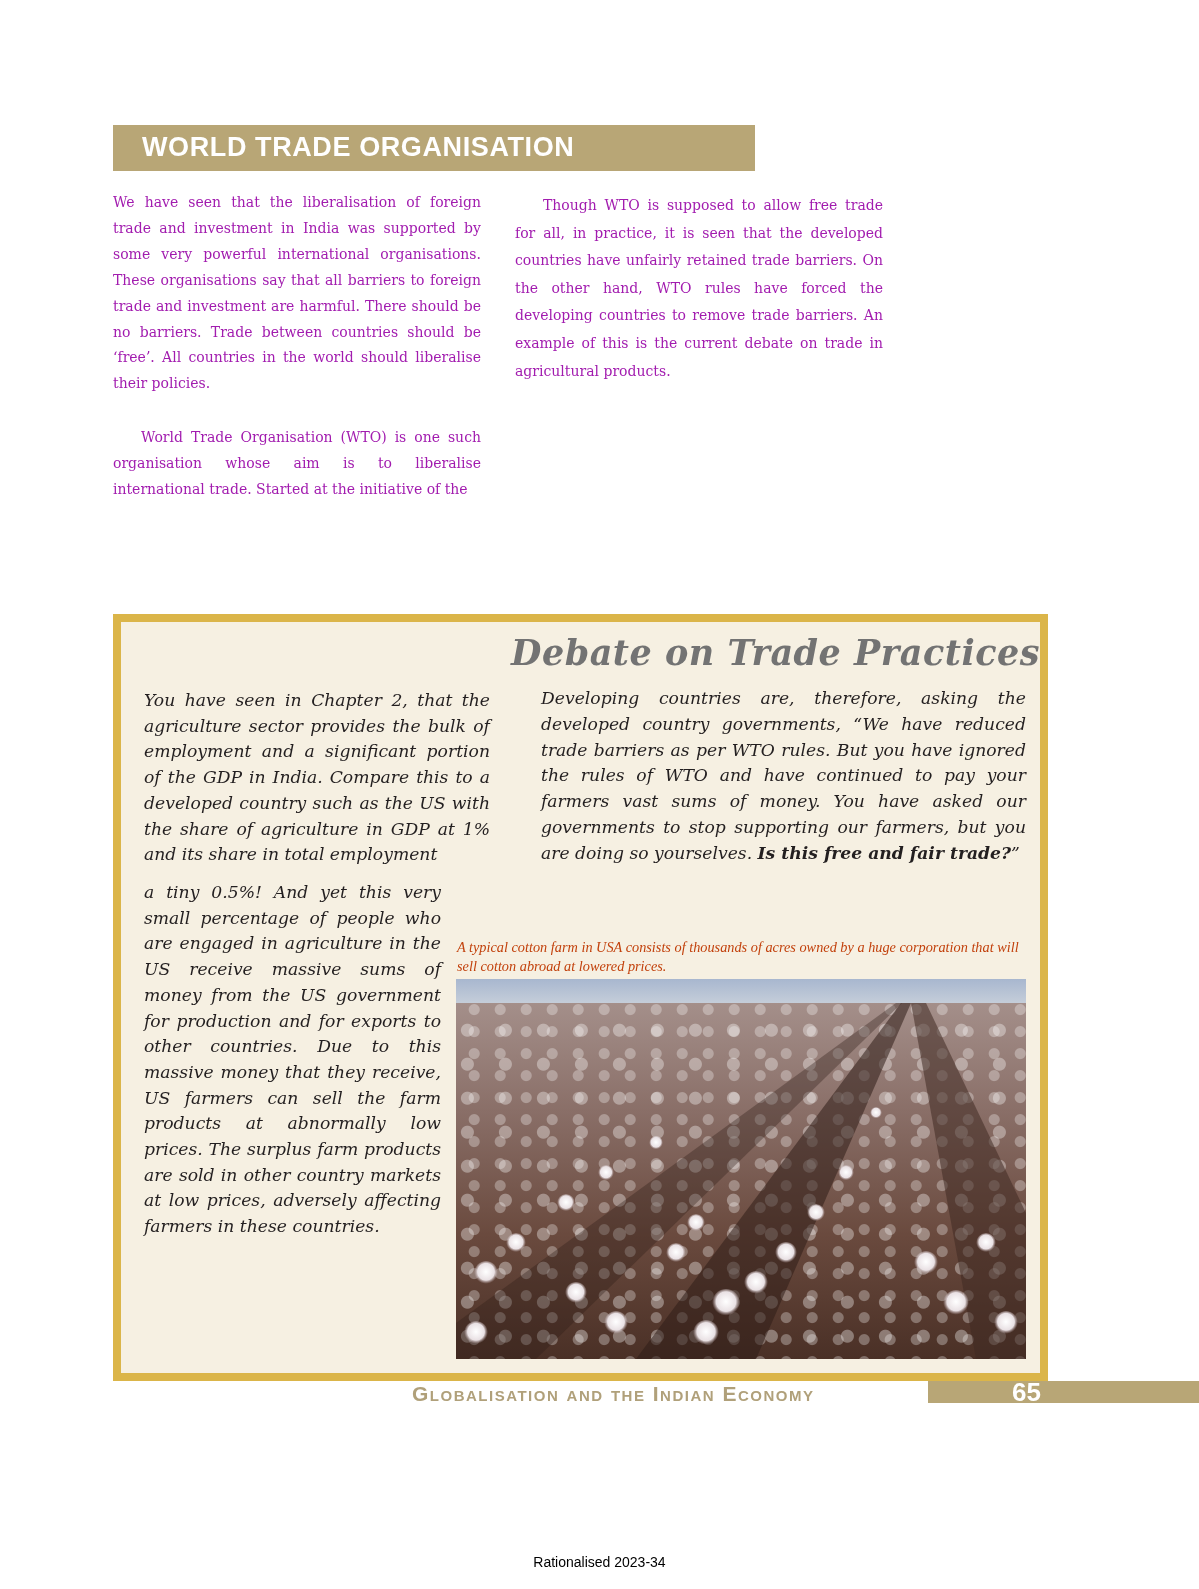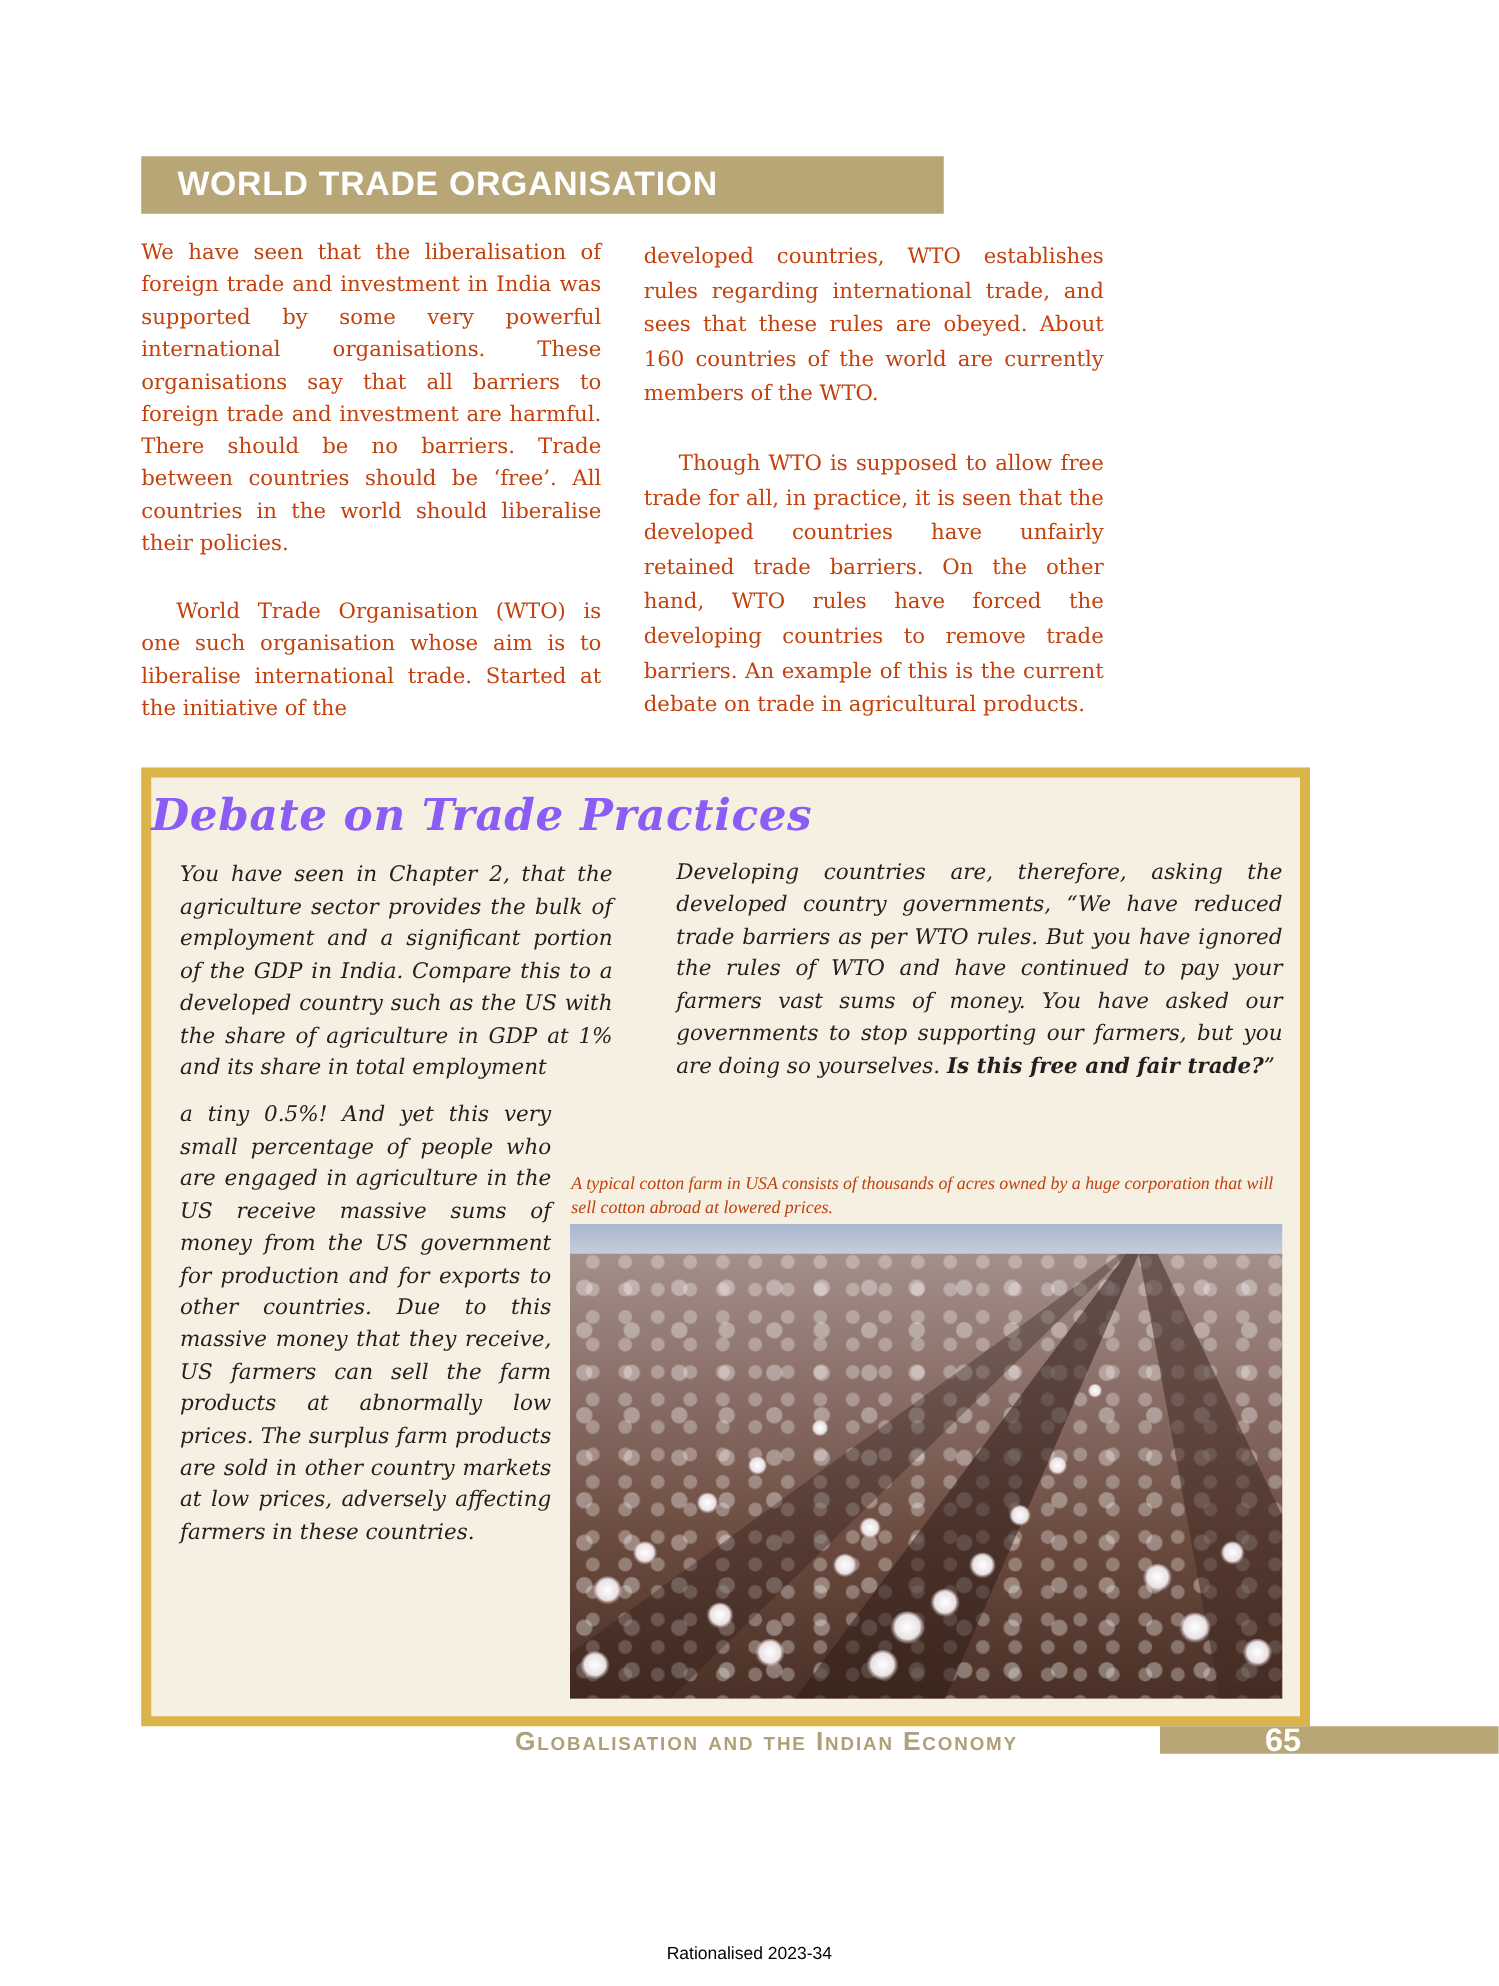--- a/index.html
+++ b/index.html
@@ -1,29 +1,29 @@
 <!DOCTYPE html>
 <html><head>
   <meta charset="utf-8">
   <style>
     html, body { margin: 0; padding: 0; background: #ffffff; }
     body { width: 1199px; height: 1589px; position: relative; overflow: hidden; font-family: "DejaVu Serif", serif; color: #231f20; }
 
     .section-banner { position: absolute; left: 113px; top: 125px; width: 642px; height: 46px; background: #b8a676; }
     .section-banner span { position: absolute; left: 29px; top: 7px; font-family: "Liberation Sans", sans-serif; font-weight: bold; font-size: 27px; color: #ffffff; letter-spacing: 0.6px; }
 
-    .col { position: absolute; font-family: "DejaVu Serif", serif; font-size: 17px; line-height: 25.9px; text-align: justify; color: #c2410c; }
+    .col { position: absolute; font-family: "DejaVu Serif", serif; font-size: 14px; line-height: 25.9px; text-align: justify; color: #a21caf; }
     .col p { margin: 0; }
     .col p + p { margin-top: 28px; }
     .col .indent { text-indent: 28px; }
     .col-left { left: 113px; top: 190px; width: 368px; }
     .col-right { left: 515px; top: 192px; width: 368px; line-height: 27.6px; }
 
     .debate-box { position: absolute; left: 113px; top: 614px; width: 935px; height: 767px; background: #f6f0e2; border: 8px solid #dbb549; box-sizing: border-box; }
-    .debate-title { position: absolute; left: 0; right: 0; top: 10px; text-align: left; font-family: "DejaVu Serif", serif; font-style: italic; font-weight: bold; font-size: 35px; color: #8b5cf6; letter-spacing: 0.5px; }
+    .debate-title { position: absolute; left: 0; right: 0; top: 10px; text-align: right; font-family: "DejaVu Serif", serif; font-style: italic; font-weight: bold; font-size: 35px; color: #737373; letter-spacing: 0.5px; }
 
     .debate-text { position: absolute; font-family: "DejaVu Serif", serif; font-style: italic; font-size: 17.2px; color: #231f20; text-align: justify; }
     .debate-left-top { left: 23px; top: 66px; width: 346px; line-height: 25.7px; }
     .debate-left-bottom { left: 23px; top: 258px; width: 297px; line-height: 25.7px; }
     .debate-right { left: 420px; top: 64px; width: 485px; line-height: 25.8px; }
     .debate-right b { font-weight: bold; }
 
     .caption { position: absolute; left: 336px; top: 316px; width: 580px; font-family: Liberation Serif, serif; font-style: italic; font-size: 14.3px; line-height: 19px; color: #c2410c; }
 
     .photo { position: absolute; left: 335px; top: 357px; width: 570px; height: 380px; overflow: hidden; }
@@ -47,21 +47,20 @@
 <div class="section-banner">
   <span>WORLD TRADE ORGANISATION</span>
 </div>
 
 <div class="col col-left">
   <p>We have seen that the liberalisation of foreign trade and investment in India was supported by some very powerful international organisations. These organisations say that all barriers to foreign trade and investment are harmful. There should be no barriers. Trade between countries should be ‘free’. All countries in the world should liberalise their policies.</p>
   <p class="indent">World Trade Organisation (WTO) is one such organisation whose aim is to liberalise international trade. Started at the initiative of the</p>
 </div>
 
 <div class="col col-right">
-  <p>developed countries, WTO establishes rules regarding international trade, and sees that these rules are obeyed. About 160 countries of the world are currently members of the WTO.</p>
   <p class="indent">Though WTO is supposed to allow free trade for all, in practice, it is seen that the developed countries have unfairly retained trade barriers. On the other hand, WTO rules have forced the developing countries to remove trade barriers. An example of this is the current debate on trade in agricultural products.</p>
 </div>
 
 <div class="debate-box">
   <div class="debate-title">Debate on Trade Practices</div>
 
   <div class="debate-text debate-left-top">You have seen in Chapter 2, that the agriculture sector provides the bulk of employment and a significant portion of the GDP in India. Compare this to a developed country such as the US with the share of agriculture in GDP at 1% and its share in total employment</div>
   <div class="debate-text debate-left-bottom">a tiny 0.5%! And yet this very small percentage of people who are engaged in agriculture in the US receive massive sums of money from the US government for production and for exports to other countries. Due to this massive money that they receive, US farmers can sell the farm products at abnormally low prices. The surplus farm products are sold in other country markets at low prices, adversely affecting farmers in these countries.</div>
 
   <div class="debate-text debate-right">

